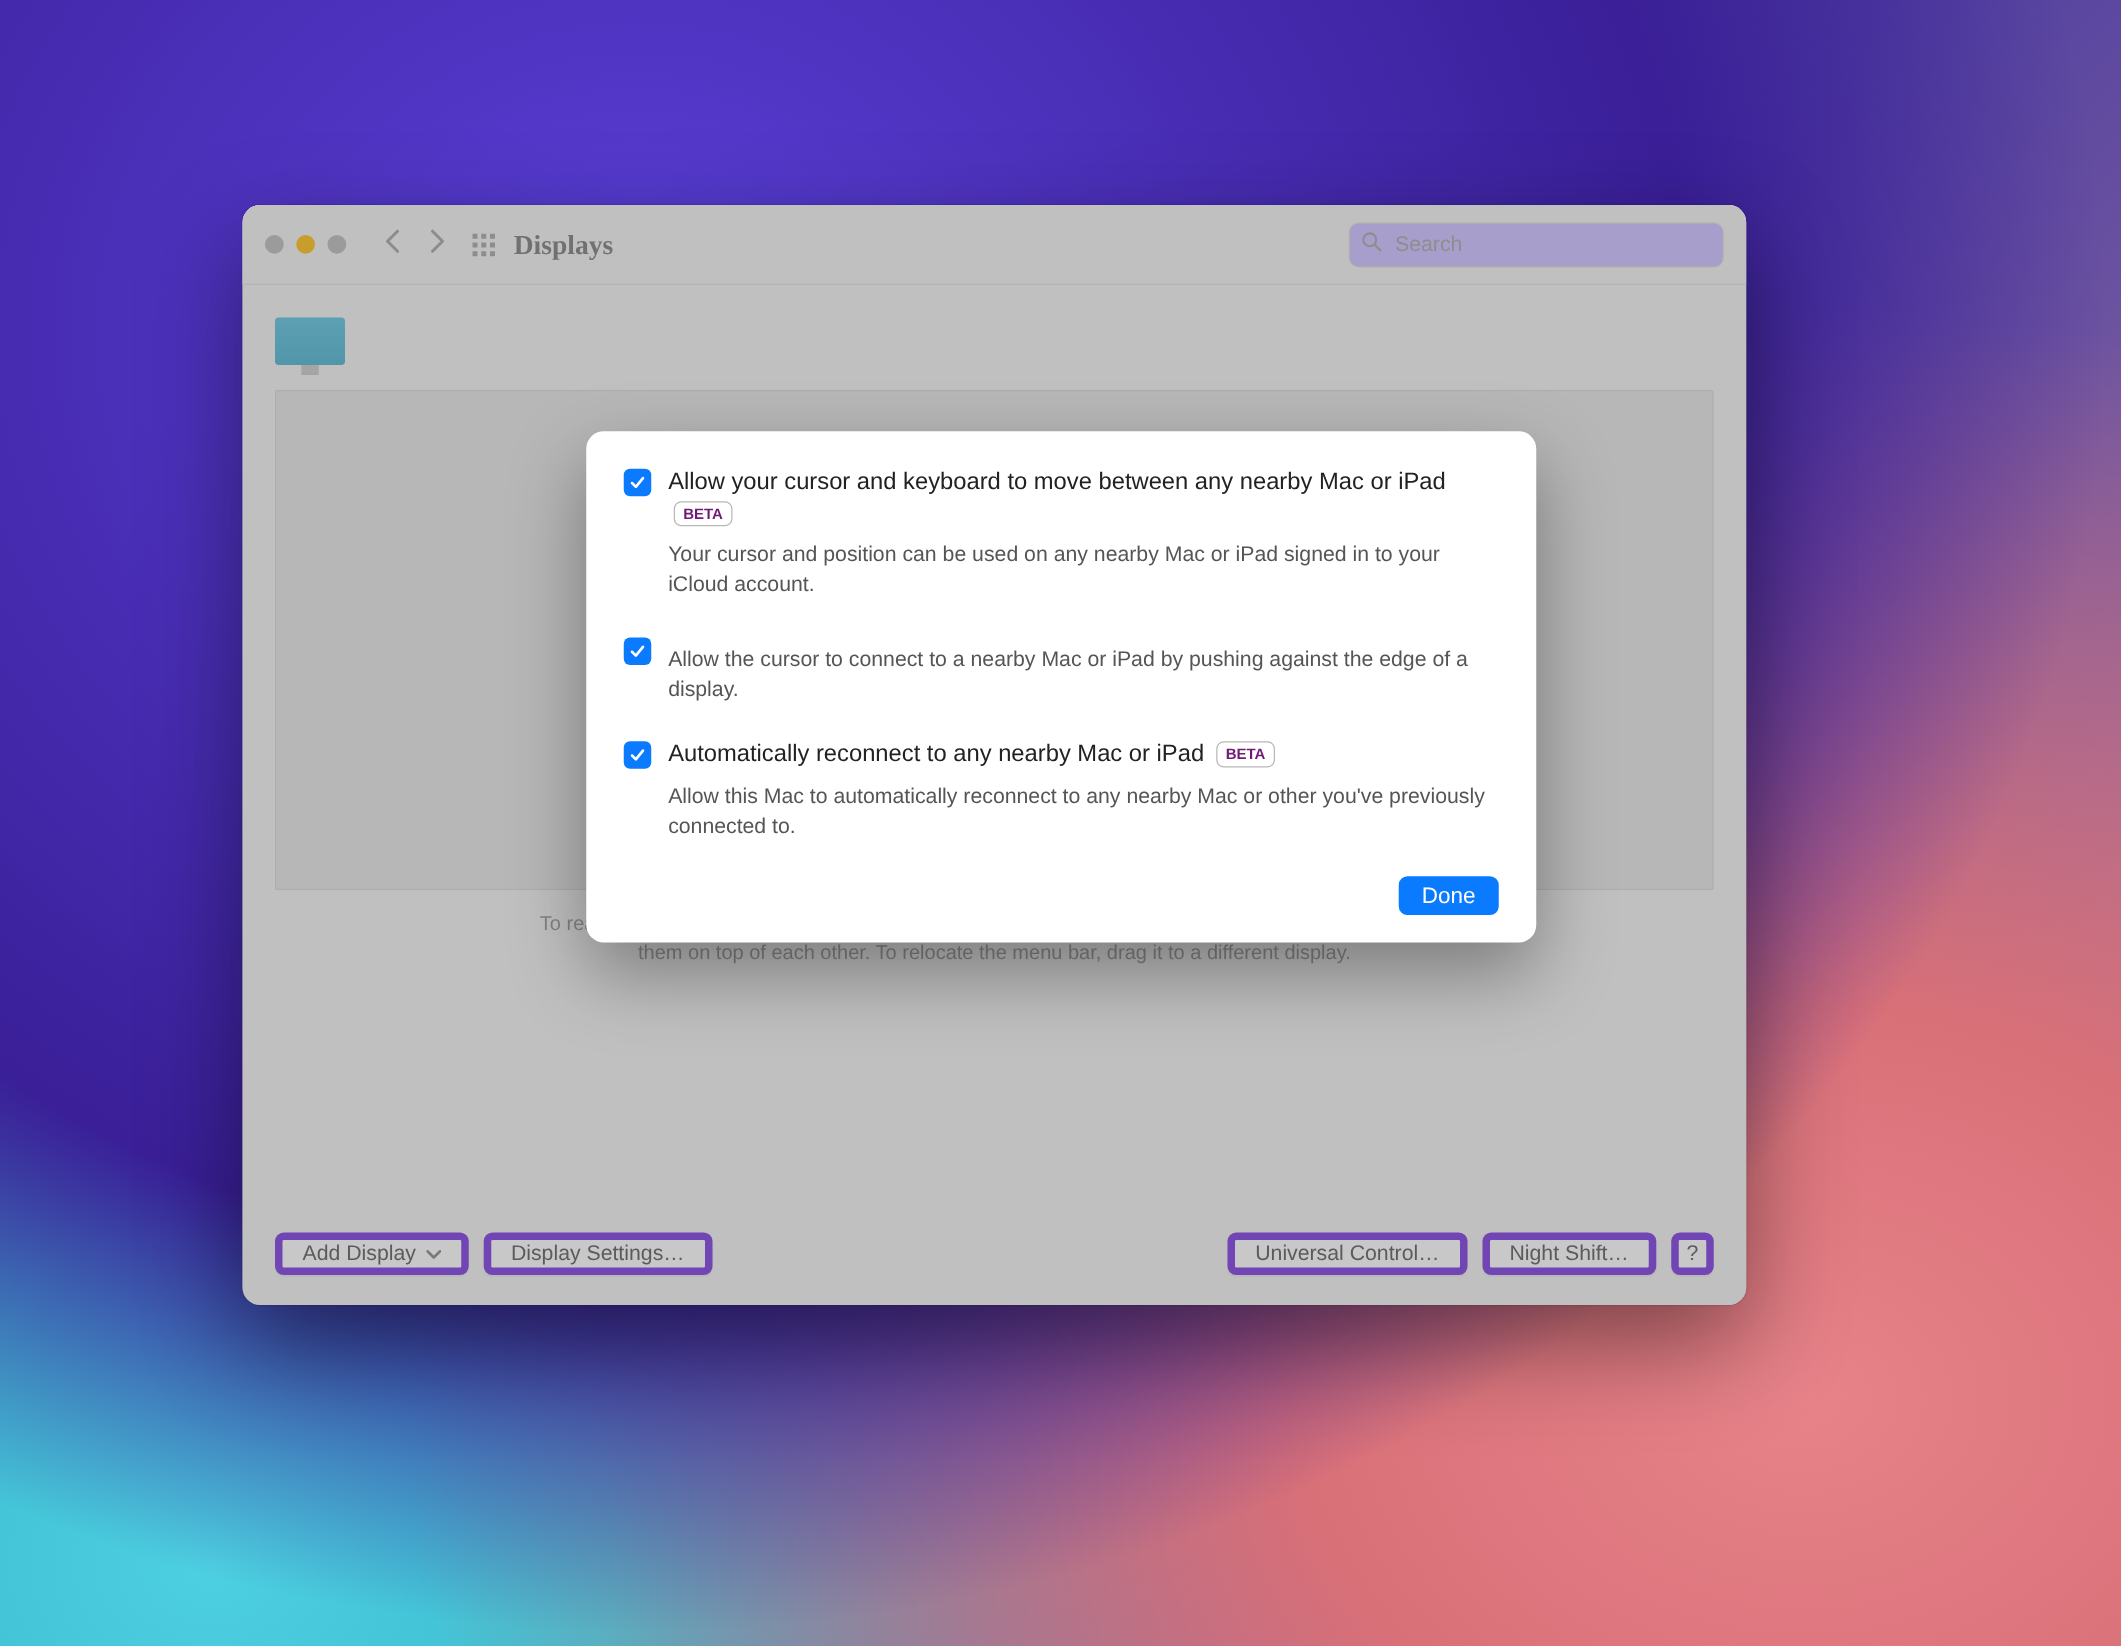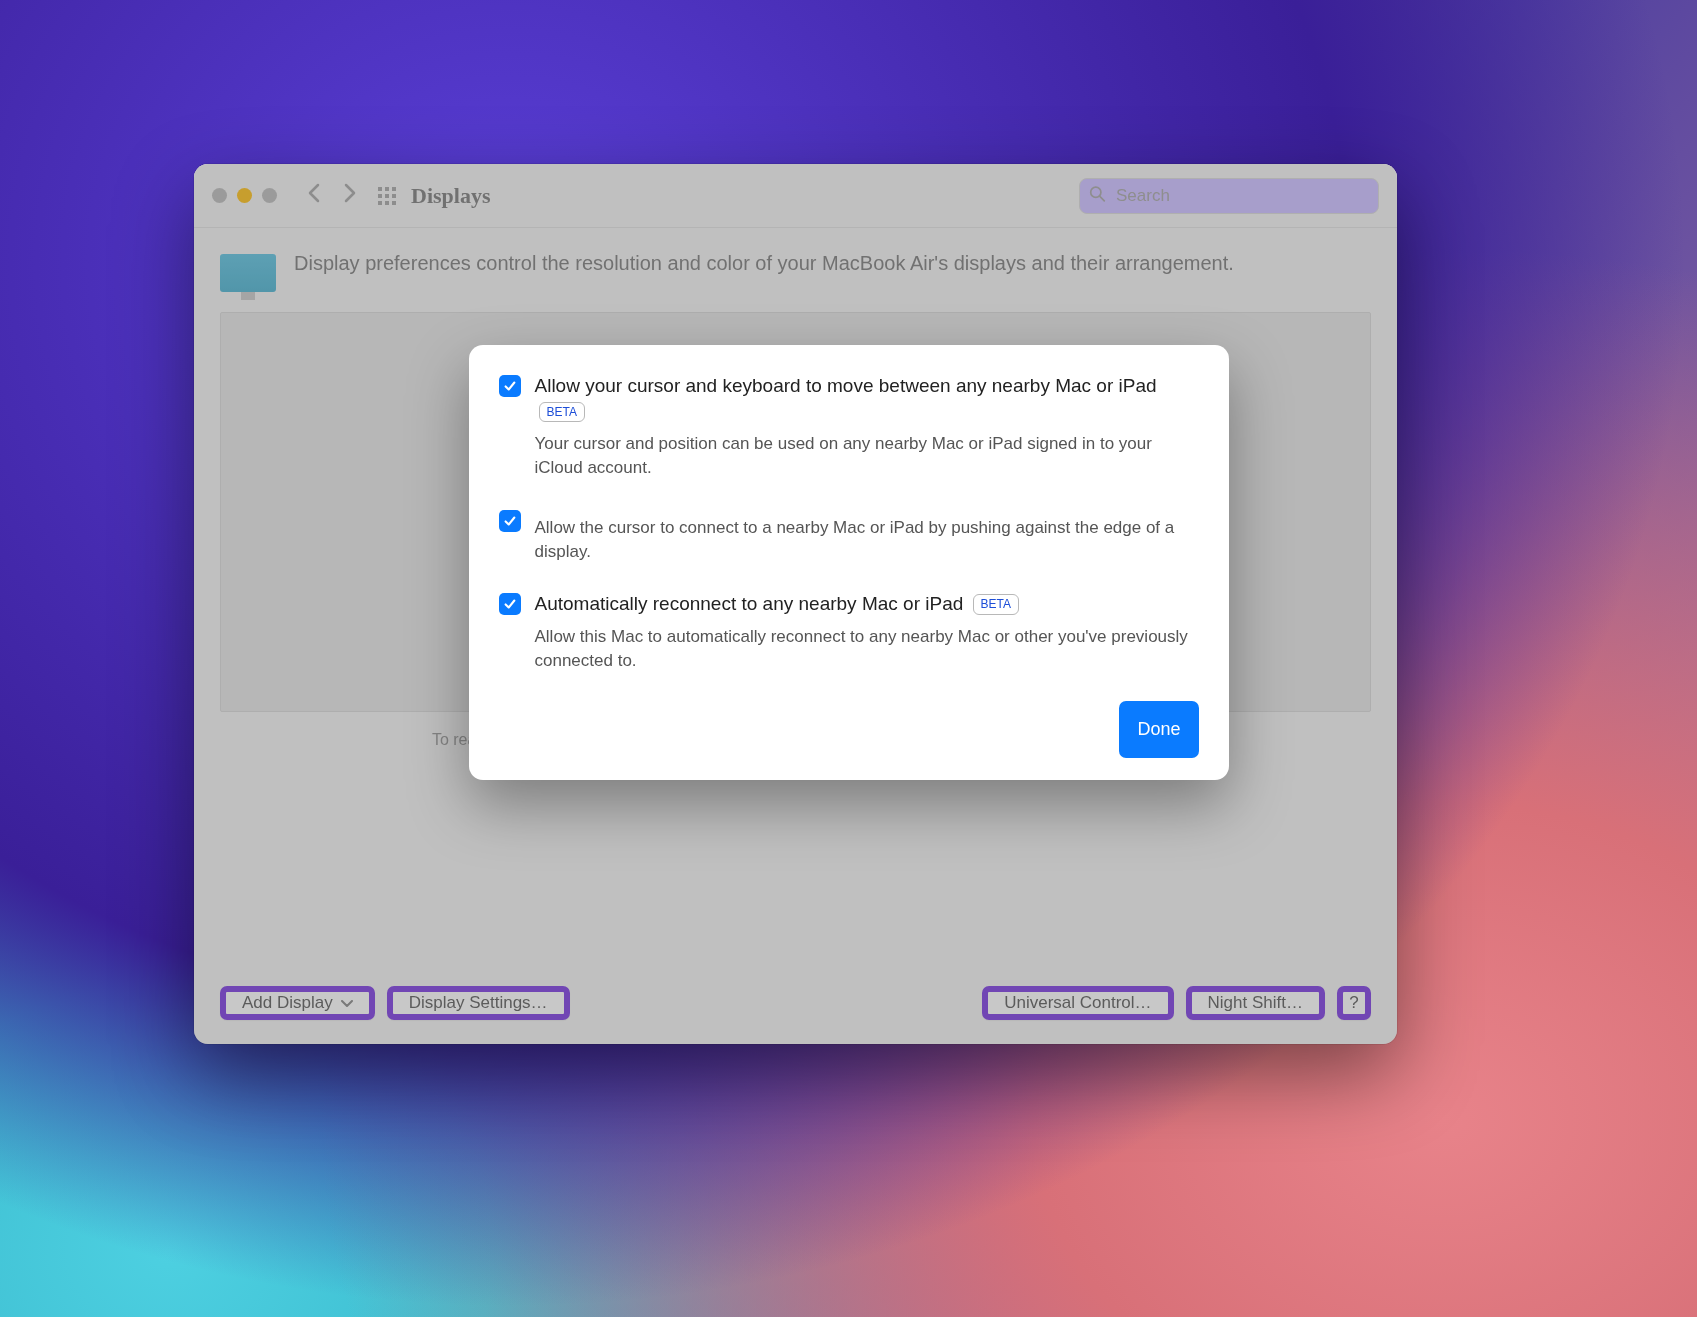--- a/index.html
+++ b/index.html
@@ -173,39 +173,39 @@
     display:flex; align-items:center; justify-content:center;
     margin-top:2px;
   }
   .chk svg { width:14px; height:14px; }
   .opt-text { flex:1; }
   .opt-title {
     font-size: 19px; color:#222; font-weight:400; line-height:1.35;
   }
   .badge {
     display:inline-block;
-    font-size:12px; font-weight:400; color:#1d4ed8;
+    font-size:12px; font-weight:700; color:#701a75;
     border:1.5px solid #b8b8b8;
     border-radius:6px;
     padding:1px 7px;
     vertical-align: 2px;
     margin-left:4px;
   }
   .opt-desc {
     font-size:17px; color:#555; margin-top:8px; line-height:1.4;
   }
 
   .sheet-actions { display:flex; justify-content:flex-end; }
   .done-btn {
     background:#0a7bff;
     color:#fff;
     border:none;
     border-radius:7px;
     font-size:18px;
-    padding: 18px 18px;
+    padding: 5px 18px;
     font-weight:400;
   }
 </style>
 </head>
 <body>
 
 <div class="window">
 
   <div class="titlebar">
     <div class="traffic-lights">
@@ -250,21 +250,20 @@
             <line x1="13" y1="13" x2="18" y2="18" stroke="currentColor" stroke-width="2" stroke-linecap="round"></line>
           </svg>
       </span>
       <input class="search-input" placeholder="Search" style="">
     </div>
   </div>
 
   <div class="win-body">
     <div class="header-row">
       <div class="display-icon"></div>
-      <div class="header-text">Display preferences control the resolution and color of your MacBook Air's displays and their arrangement.</div>
     </div>
 
     <div class="display-area"></div>
 
     <div class="hint">
       <span>To rearrange displays, drag them to the desired position. To mirror displays, hold Option while dragging</span><br>
       <span>them on top of each other. To relocate the menu bar, drag it to a different display.</span>
     </div>
   </div>
 

